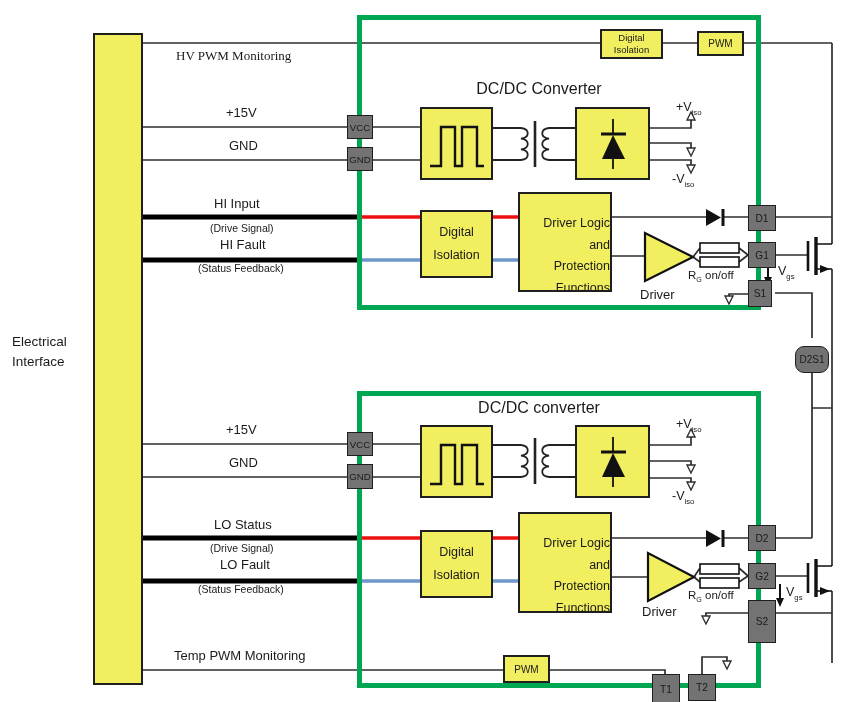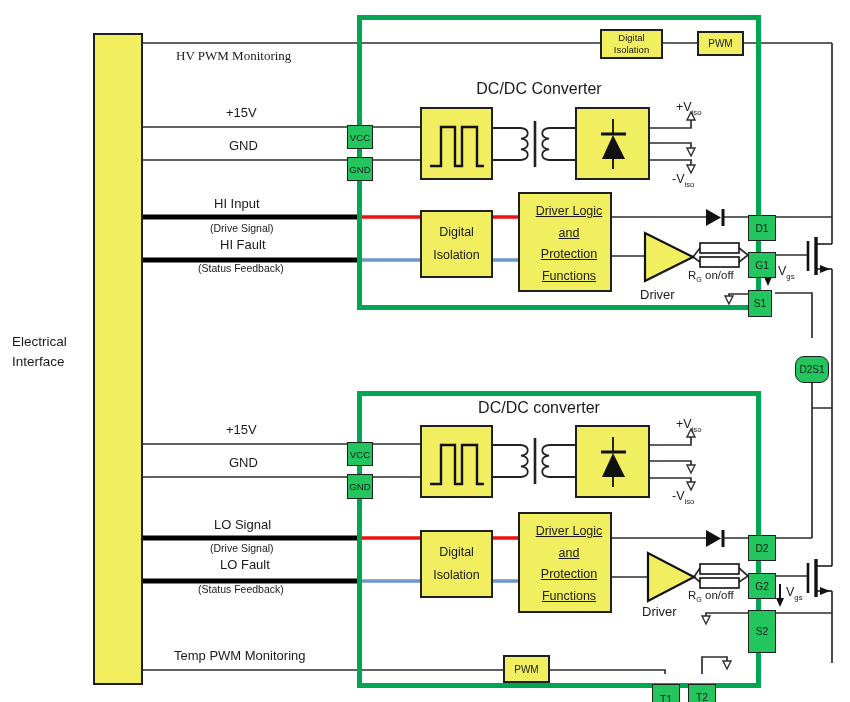--- a/index.html
+++ b/index.html
@@ -4,29 +4,29 @@
 <style>
   html,body{margin:0;padding:0;background:#fff;}
   #canvas{position:relative;width:850px;height:702px;background:#fff;overflow:hidden;
           font-family:"Liberation Sans",sans-serif;color:#1a1a1a;}
   .layer{position:absolute;left:0;top:0;pointer-events:none;}
   .frame{position:absolute;border:5px solid #00a651;box-sizing:border-box;background:transparent;}
   .ifbar{position:absolute;left:93px;top:33px;width:50px;height:652px;background:#f1ee5f;
          border:2px solid #1f1f1f;box-sizing:border-box;}
   .ybox{position:absolute;background:#f1ee5f;border:2px solid #1f1f1f;box-sizing:border-box;
         display:flex;align-items:center;justify-content:center;text-align:center;}
-  .pin{position:absolute;background:#22c55e;border:1.7px solid #1f1f1f;box-sizing:border-box;
-       display:flex;align-items:center;justify-content:center;font-size:10.2px;margin-top:10px;}
+  .pin{position:absolute;background:#737373;border:1.7px solid #1f1f1f;box-sizing:border-box;
+       display:flex;align-items:center;justify-content:center;font-size:10.2px;}
   .lbl{position:absolute;font-size:13px;white-space:nowrap;}
   .lbl-sm{position:absolute;font-size:10.5px;white-space:nowrap;}
   .title{position:absolute;font-size:16px;text-align:center;white-space:nowrap;}
   .viso{position:absolute;font-size:12.5px;white-space:nowrap;}
   sub{font-size:0.62em;}
-  .dl-text{display:block;width:100%;height:100%;padding:7px 0 0 8px;box-sizing:border-box;
-           text-align:center;font-size:12.5px;line-height:21.5px;text-decoration:underline;}
+  .dl-text{display:block;width:100%;height:100%;padding:19px 0 0 8px;box-sizing:border-box;
+           text-align:right;font-size:12.5px;line-height:21.5px;}
   .di-text{line-height:23px;font-size:12.5px;}
   .di-top-text{line-height:12.5px;font-size:9.5px;}
 </style>
 </head>
 <body>
 
 <div id="canvas">
 
   <svg class="layer" width="850" height="702">
     <g stroke="#2e2e2e" stroke-width="1.7" fill="none">
@@ -130,21 +130,21 @@
   <div class="lbl" style="left:226px;top:422px;">+15V</div>
   <div class="lbl" style="left:229px;top:455px;">GND</div>
   <div class="title" style="left:425px;top:399px;width:228px;">DC/DC converter</div>
   <div class="pin" style="left:347px;top:432px;width:26px;height:24px;font-size:9.6px;">VCC</div>
   <div class="pin" style="left:347px;top:464px;width:26px;height:25px;font-size:9.6px;">GND</div>
   <div class="ybox" style="left:420px;top:425px;width:73px;height:73px;"></div>
   <div class="ybox" style="left:575px;top:425px;width:75px;height:73px;"></div>
   <div class="viso" style="left:676px;top:417px;"><span>+V</span><sub>iso</sub></div>
   <div class="viso" style="left:672px;top:489px;"><span>-V</span><sub>iso</sub></div>
 
-  <div class="lbl" style="left:214px;top:517px;">LO Signal</div>
+  <div class="lbl" style="left:214px;top:517px;">LO Status</div>
   <div class="lbl-sm" style="left:210px;top:542px;">(Drive Signal)</div>
   <div class="lbl" style="left:220px;top:557px;">LO Fault</div>
   <div class="lbl-sm" style="left:198px;top:583px;">(Status Feedback)</div>
 
   <div class="ybox" style="left:420px;top:530px;width:73px;height:68px;">
     <div class="di-text">
       <span>Digital</span><br>
       <span>Isolation</span>
     </div>
   </div>

